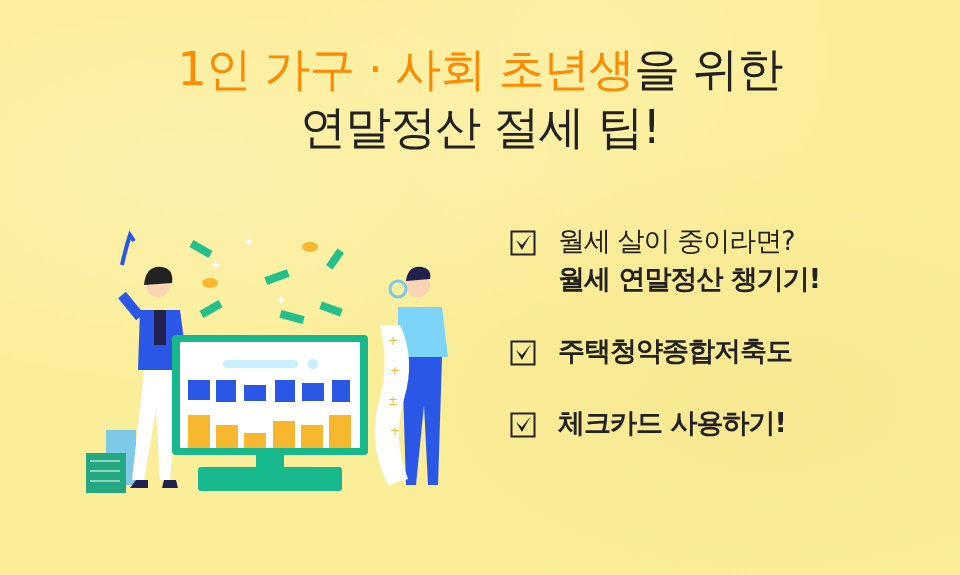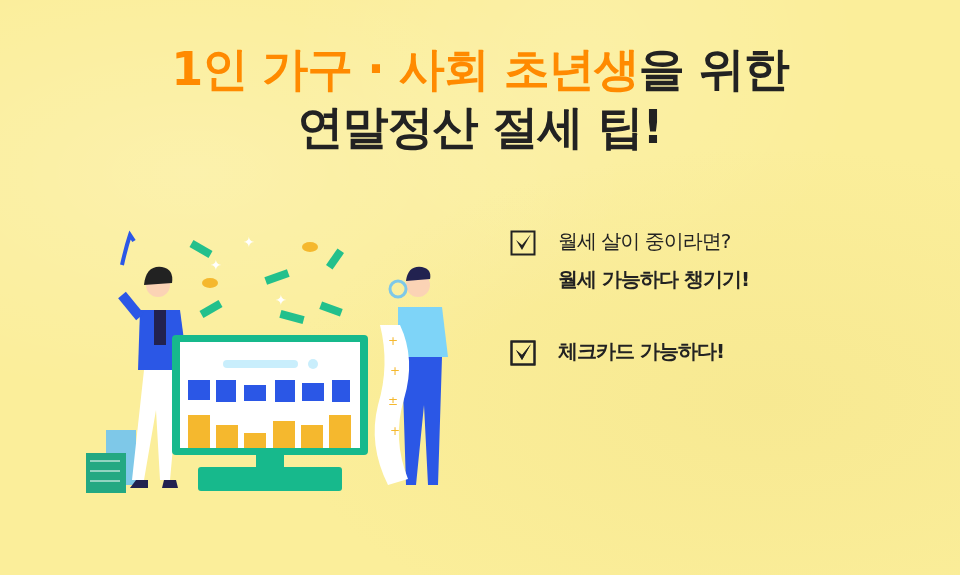--- a/index.html
+++ b/index.html
@@ -13,30 +13,30 @@
     position: absolute; inset: 0;
     background:
       radial-gradient(ellipse at 20% 30%, rgba(255,255,255,0.18), transparent 40%),
       radial-gradient(ellipse at 80% 70%, rgba(230,210,110,0.18), transparent 45%),
       radial-gradient(ellipse at 60% 10%, rgba(255,255,255,0.12), transparent 35%);
   }
   .title {
     position: absolute; top: 40px; left: 0; width: 960px;
     text-align: center; font-weight: 900; letter-spacing: -1px;
   }
-  .title .line { display: block; font-size: 46px; line-height: 58px; font-weight: bold; }
+  .title .line { display: block; font-size: 46px; line-height: 58px; font-weight: normal; }
   .orange { color: #ff8a00; }
   .dark { color: #222222; }
 
   .tips { position: absolute; left: 508px; top: 222px; width: 420px; }
   .tip { position: relative; padding-left: 50px; margin-bottom: 34px; }
   .tip .chk {
     position: absolute; left: 2px; top: 8px; width: 26px; height: 26px;
   }
-  .tip .l1, .tip .l2 { display: block; font-size: 20px; line-height: 38px; color: #222; letter-spacing: -1px; }
+  .tip .l1, .tip .l2 { display: block; font-size: 27px; line-height: 38px; color: #222; letter-spacing: -1px; }
   .tip .bold { font-weight: bold; }
 
   .illus { position: absolute; left: 80px; top: 225px; width: 400px; height: 275px; }
 </style>
 </head>
 <body>
 
 <div class="bg-texture"></div>
 
 <div class="title">
@@ -44,34 +44,35 @@
   <span class="line dark">연말정산 절세 팁!</span>
 </div>
 
 <div class="tips">
   <div class="tip">
     <svg class="chk" viewBox="0 0 26 26">
         <rect x="1.5" y="1.5" width="23" height="23" fill="none" stroke="#222" stroke-width="2"></rect>
         <path d="M6 10 L12 20 L21 4 L12 15 Z" fill="#222"></path>
       </svg>
     <span class="l1">월세 살이 중이라면?</span>
-    <span class="l2 bold">월세 가능하다 챙기기!</span>
+    <span class="l2 bold">월세 연말정산 챙기기!</span>
   </div>
   <div class="tip">
     <svg class="chk" viewBox="0 0 26 26">
         <rect x="1.5" y="1.5" width="23" height="23" fill="none" stroke="#222" stroke-width="2"></rect>
         <path d="M6 10 L12 20 L21 4 L12 15 Z" fill="#222"></path>
       </svg>
+    <span class="l1 bold">주택청약종합저축도</span>
   </div>
   <div class="tip">
     <svg class="chk" viewBox="0 0 26 26">
         <rect x="1.5" y="1.5" width="23" height="23" fill="none" stroke="#222" stroke-width="2"></rect>
         <path d="M6 10 L12 20 L21 4 L12 15 Z" fill="#222"></path>
       </svg>
-    <span class="l2 bold">체크카드 가능하다!</span>
+    <span class="l2 bold">체크카드 사용하기!</span>
   </div>
 </div>
 
 <svg class="illus" viewBox="0 0 400 275">
 
   <g>
     <rect x="26" y="205" width="30" height="55" fill="#7ec8e8"></rect>
     <rect x="6" y="228" width="40" height="40" fill="#23a882"></rect>
     <line x1="10" y1="236" x2="40" y2="236" stroke="#fff" stroke-width="1"></line>
     <line x1="10" y1="246" x2="40" y2="246" stroke="#fff" stroke-width="1"></line>

